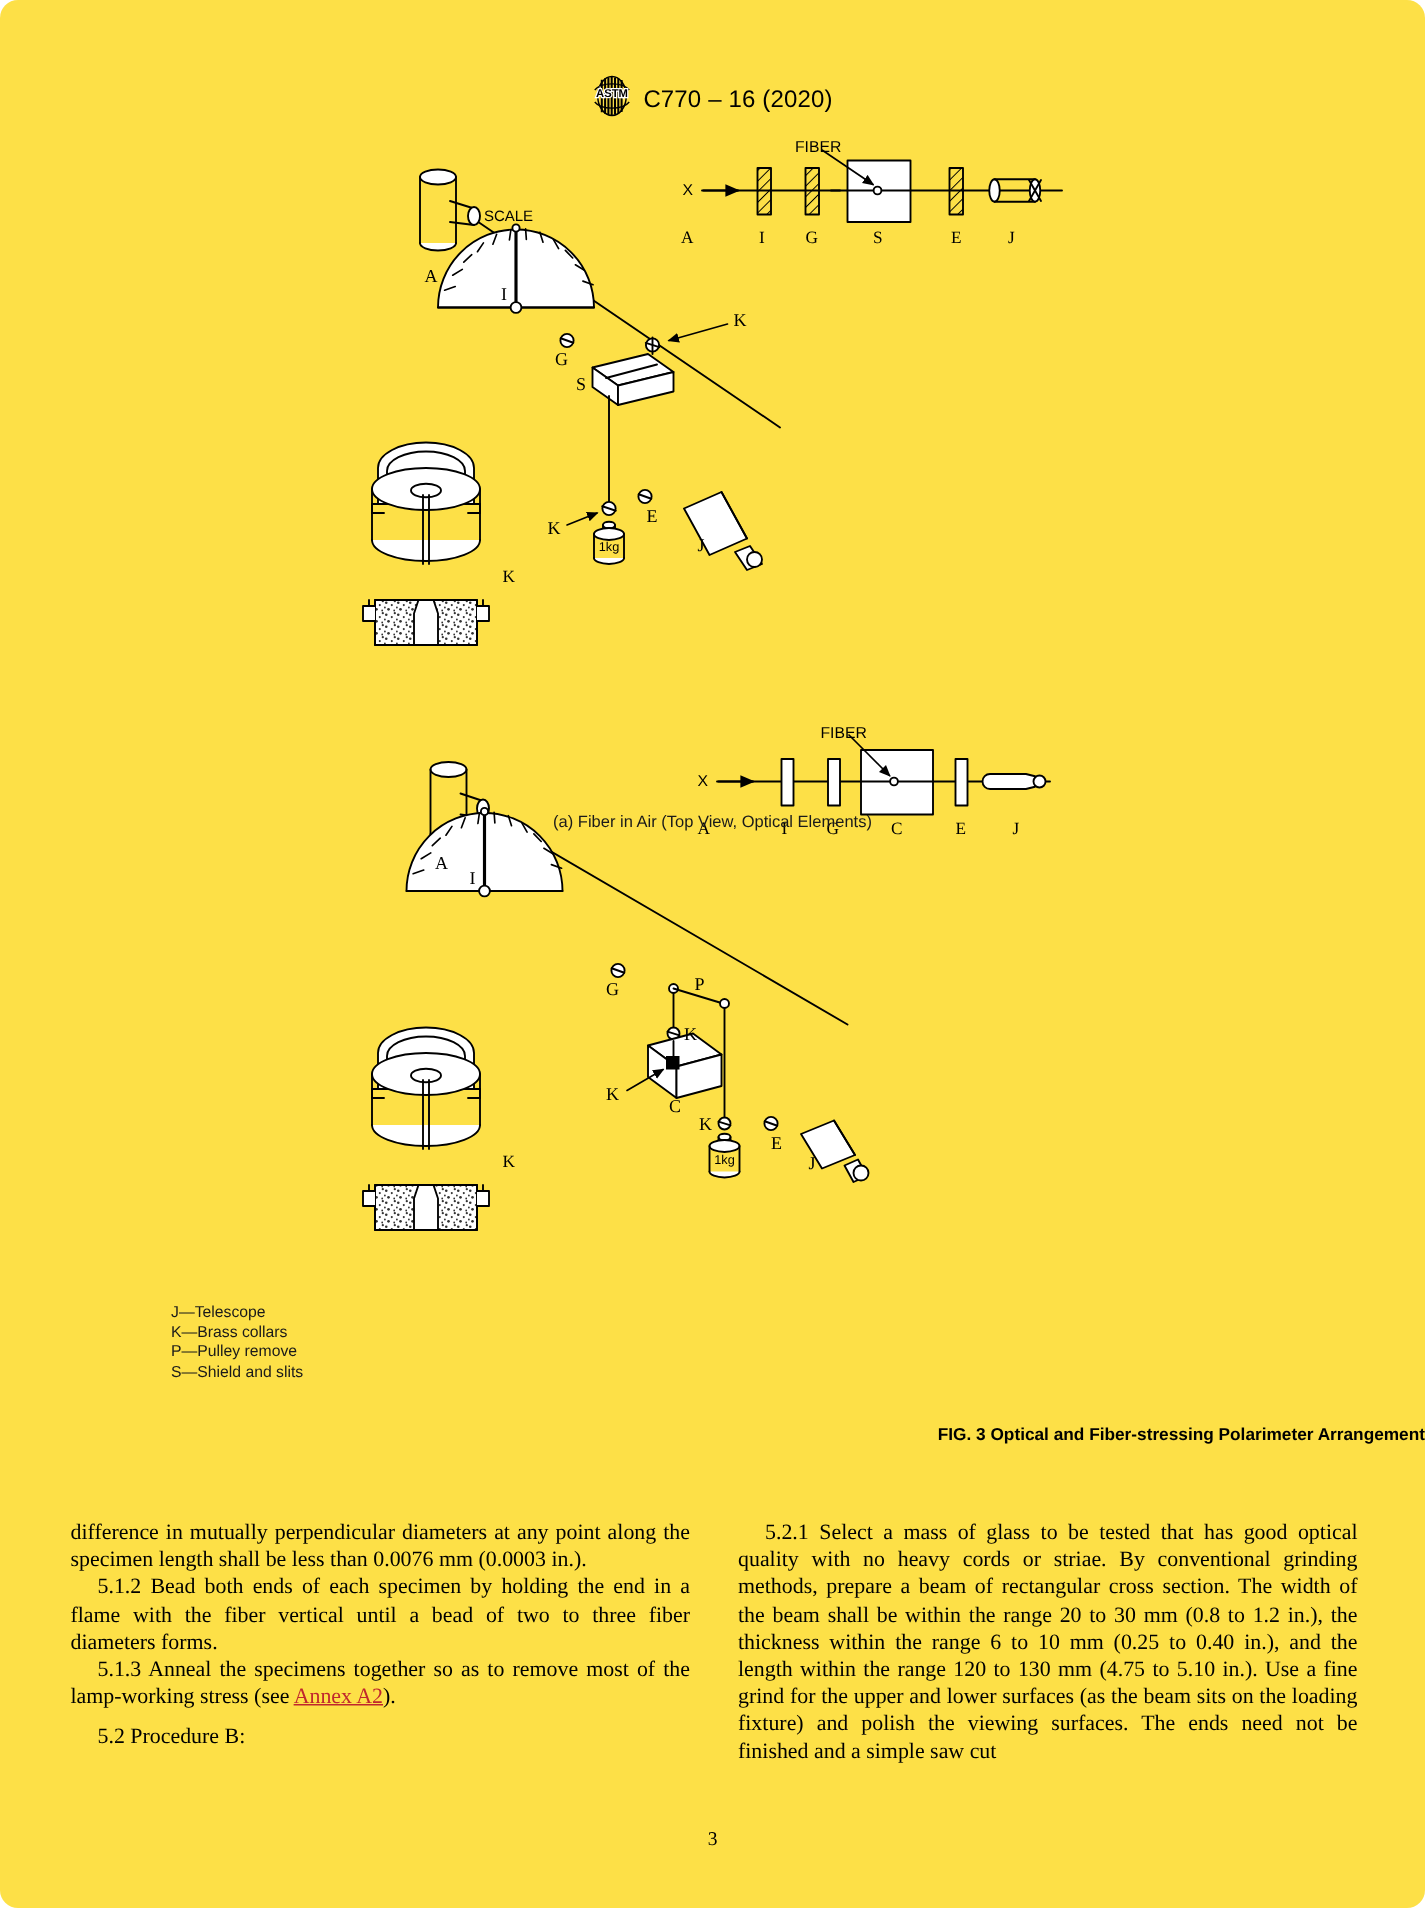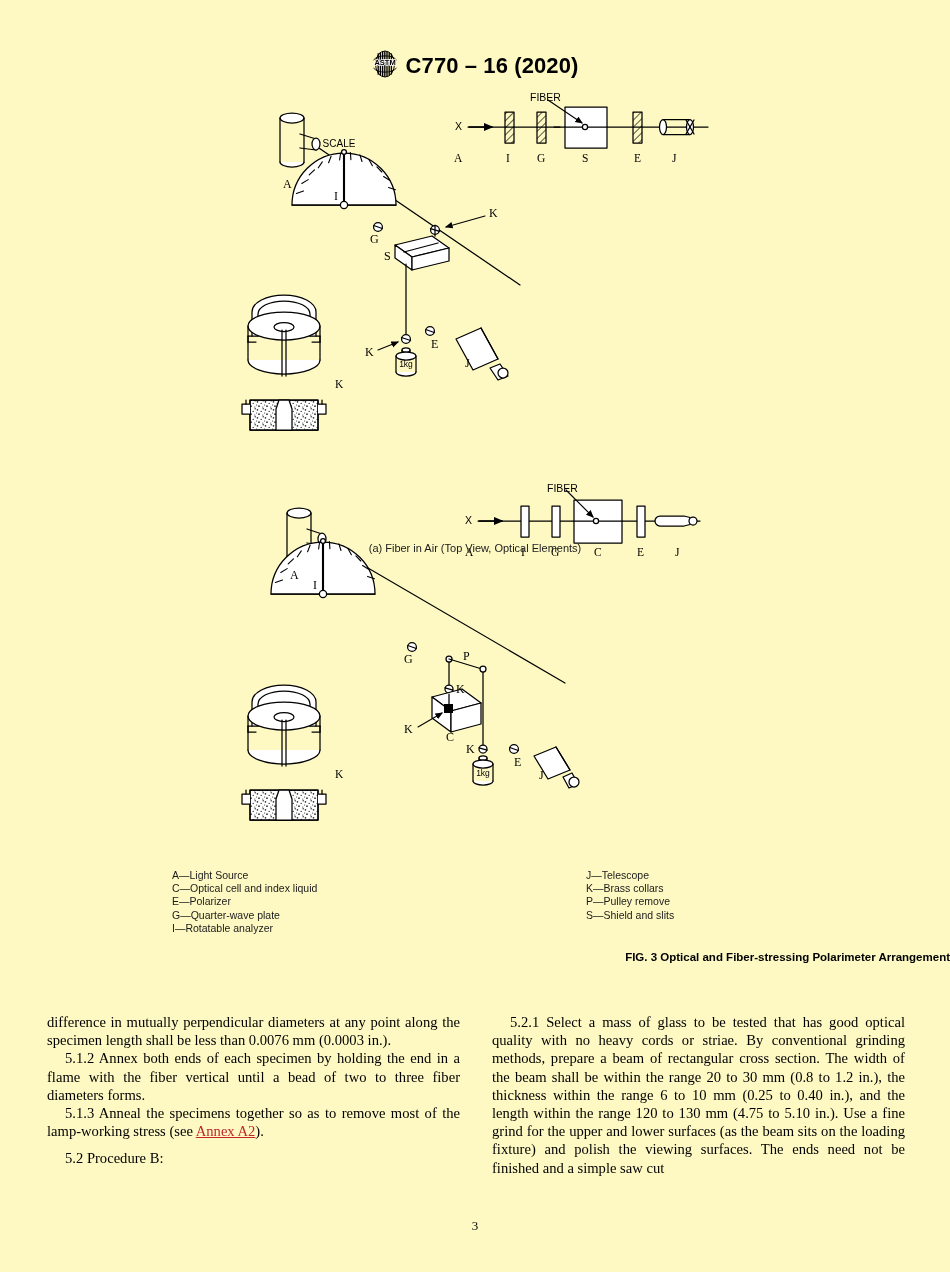--- a/index.html
+++ b/index.html
@@ -4,43 +4,44 @@
 <style>
   html, body {
     margin: 0;
     padding: 0;
     background: #ffffff;
   }
   .page {
     position: relative;
     width: 950px;
     height: 1272px;
-    background: #fef9c3;
+    background: #fde047;
     margin: 0 auto;
     overflow: hidden;
     font-family: "Liberation Serif", serif;
     color: #000000;
+    border-radius: 12px;
   }
 
   
   .header {
     position: absolute;
     top: 50px;
     left: 0;
     width: 950px;
     display: flex;
     align-items: center;
     justify-content: center;
     gap: 8px;
   }
   .astm-logo { display: block; }
   .header-title {
     font-family: "Liberation Sans", sans-serif;
-    font-weight: bold;
-    font-size: 22px;
+    font-weight: normal;
+    font-size: 16px;
     letter-spacing: 0.1px;
     color: #000;
   }
 
   
   .figure {
     position: absolute;
     top: 88px;
     left: 0;
     width: 950px;
@@ -476,42 +477,35 @@
           <text x="335" y="690">K</text>
         </g>
 
       </g>
     </svg>
 
     <div class="subcaption subcap-a">(a) Fiber in Air (Top View, Optical Elements)</div>
   </div>
 
   <div class="legend">
-    <div class="legend-col-left">
-      <div class="legend-item">A—Light Source</div>
-      <div class="legend-item">C—Optical cell and index liquid</div>
-      <div class="legend-item">E—Polarizer</div>
-      <div class="legend-item">G—Quarter-wave plate</div>
-      <div class="legend-item">I—Rotatable analyzer</div>
-    </div>
     <div class="legend-col-right">
       <div class="legend-item">J—Telescope</div>
       <div class="legend-item">K—Brass collars</div>
       <div class="legend-item">P—Pulley remove</div>
       <div class="legend-item">S—Shield and slits</div>
     </div>
   </div>
 
   <div class="fig-caption">FIG. 3 Optical and Fiber-stressing Polarimeter Arrangement</div>
 
   <div class="body-cols">
 
     <div class="col">
       <p>difference in mutually perpendicular diameters at any point along the specimen length shall be less than 0.0076 mm (0.0003 in.).</p>
-      <p class="para-indent">5.1.2  Annex both ends of each specimen by holding the end in a flame with the fiber vertical until a bead of two to three fiber diameters forms.</p>
+      <p class="para-indent">5.1.2  Bead both ends of each specimen by holding the end in a flame with the fiber vertical until a bead of two to three fiber diameters forms.</p>
       <p class="para-indent"><span>5.1.3  Anneal the specimens together so as to remove most of the lamp-working stress (see </span><a class="lnk" href="#">Annex A2</a><span>).</span></p>
       <p class="para-indent para-gap"><span>5.2  </span><span class="ital">Procedure B:</span></p>
     </div>
 
     <div class="col">
       <p class="para-indent">5.2.1  Select a mass of glass to be tested that has good optical quality with no heavy cords or striae. By conventional grinding methods, prepare a beam of rectangular cross section. The width of the beam shall be within the range 20 to 30 mm (0.8 to 1.2 in.), the thickness within the range 6 to 10 mm (0.25 to 0.40 in.), and the length within the range 120 to 130 mm (4.75 to 5.10 in.). Use a fine grind for the upper and lower surfaces (as the beam sits on the loading fixture) and polish the viewing surfaces. The ends need not be finished and a simple saw cut</p>
     </div>
 
   </div>
 

